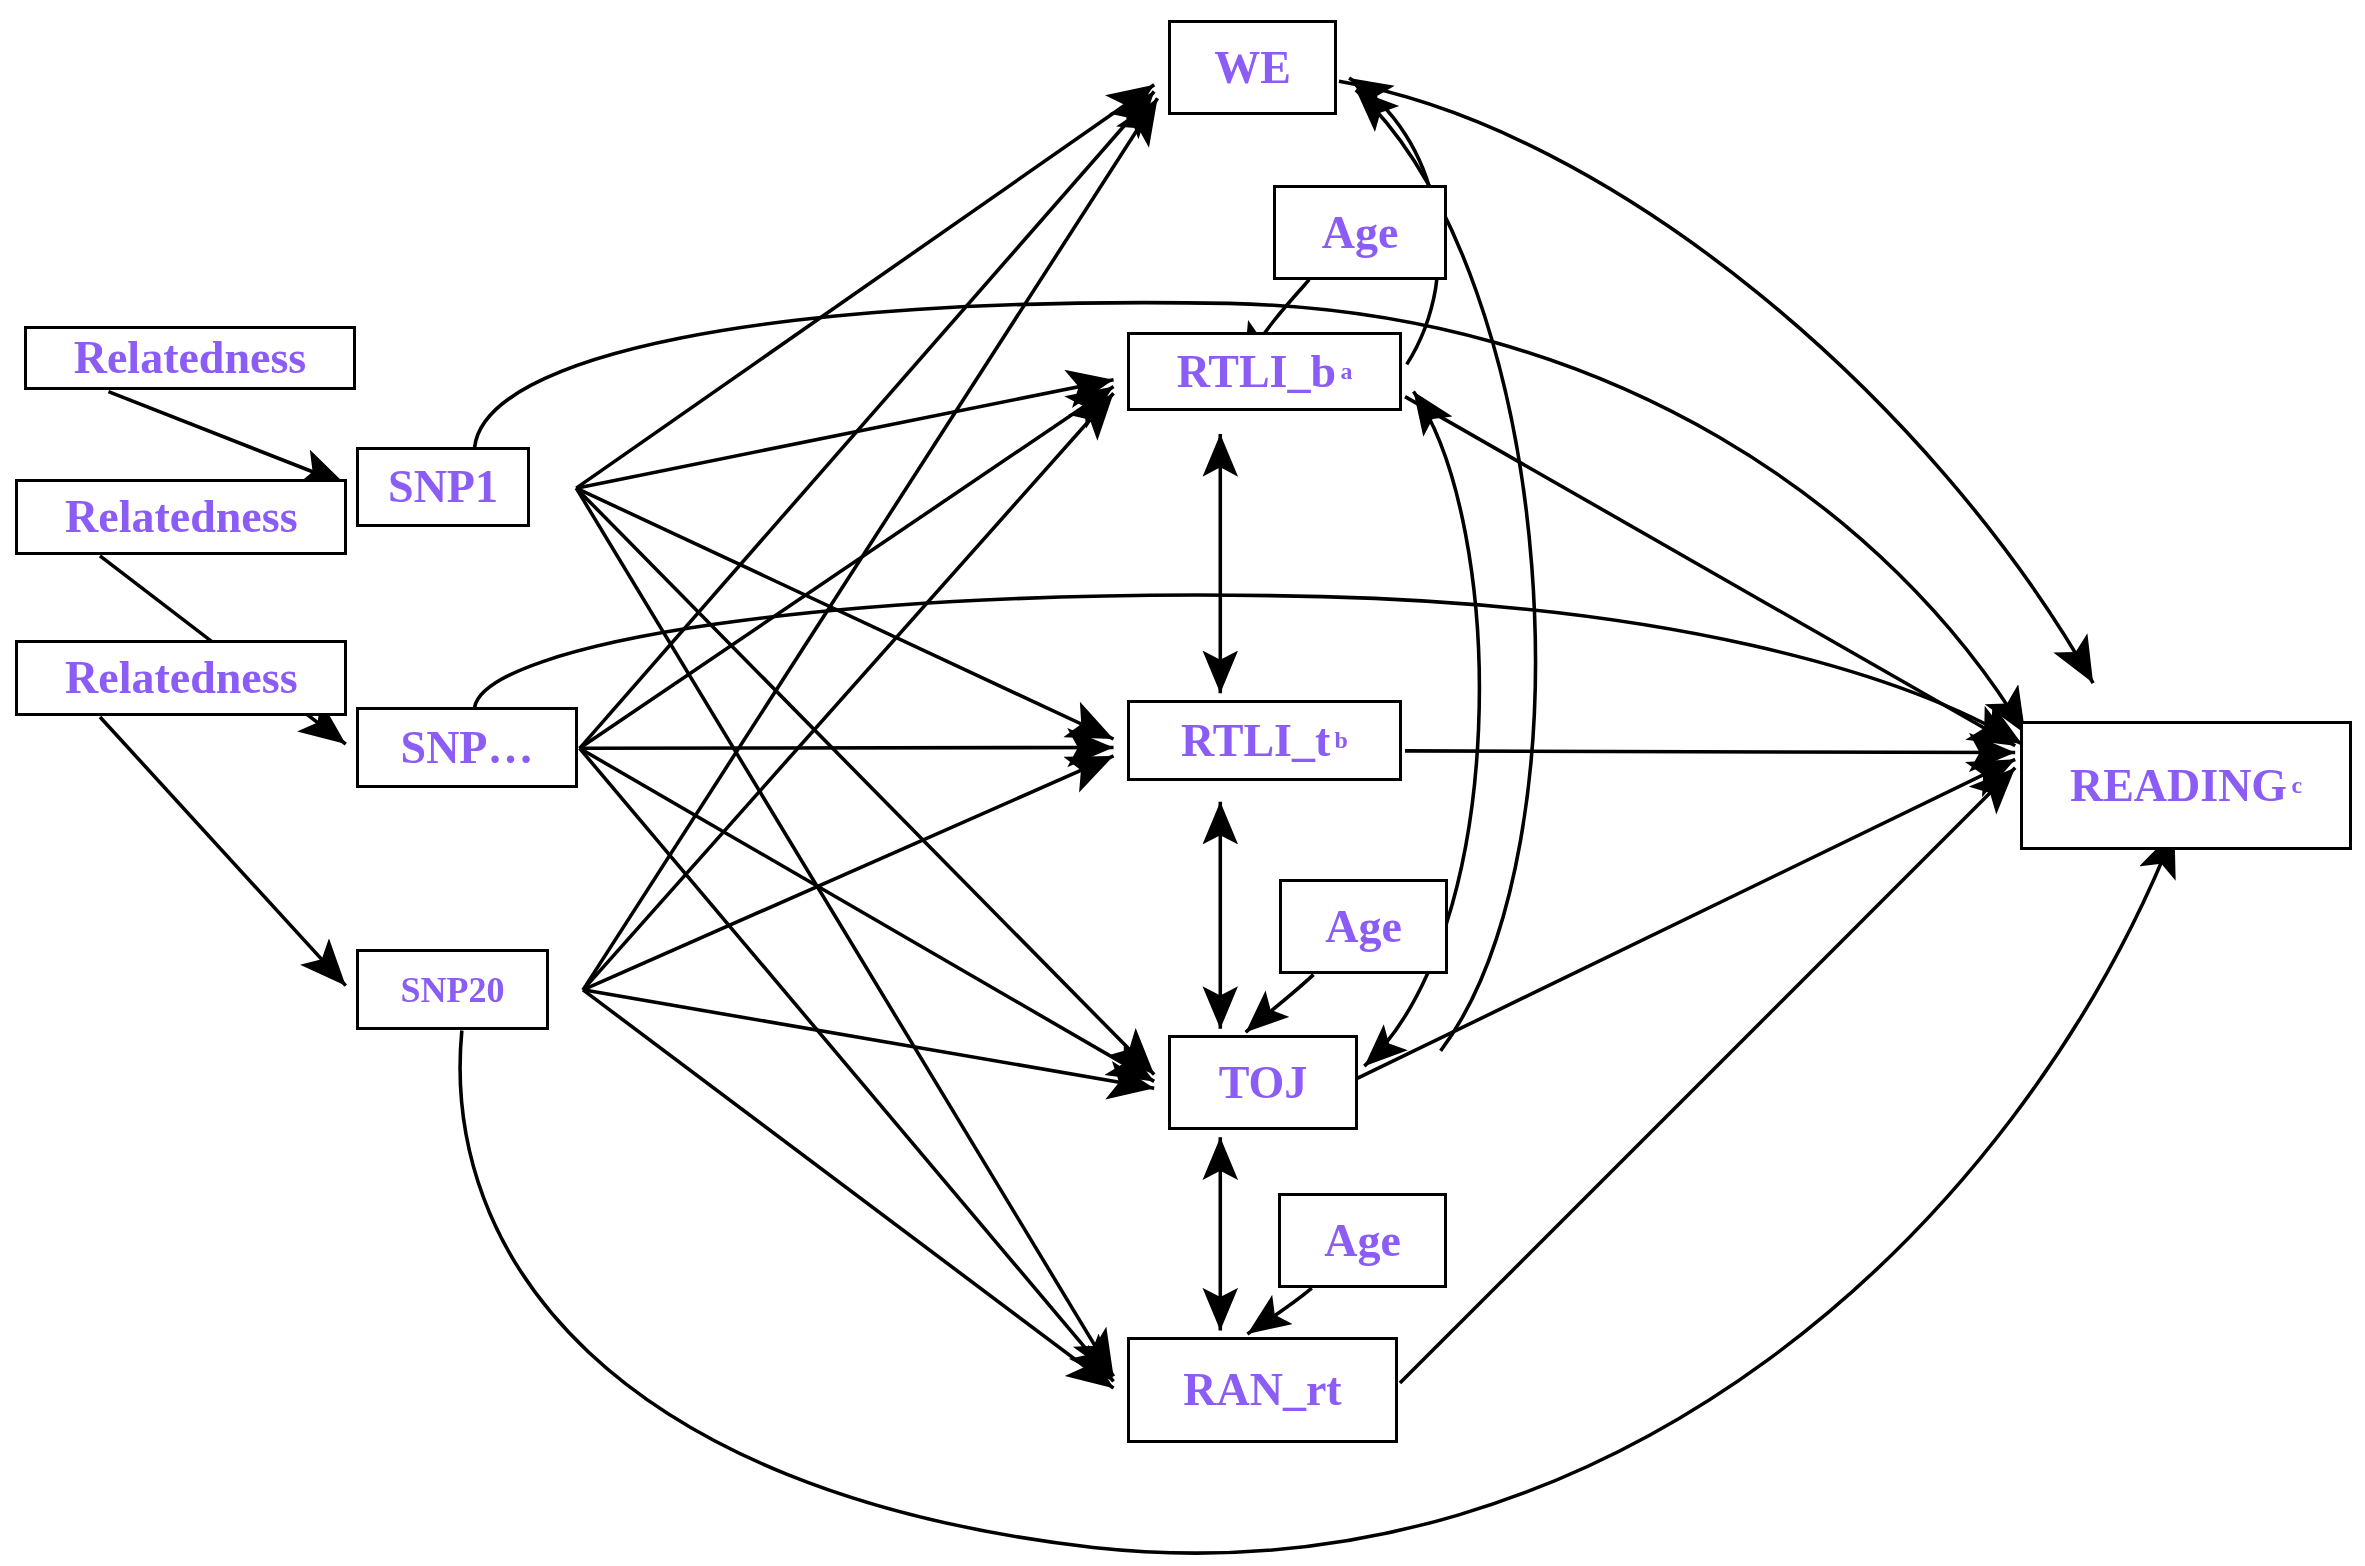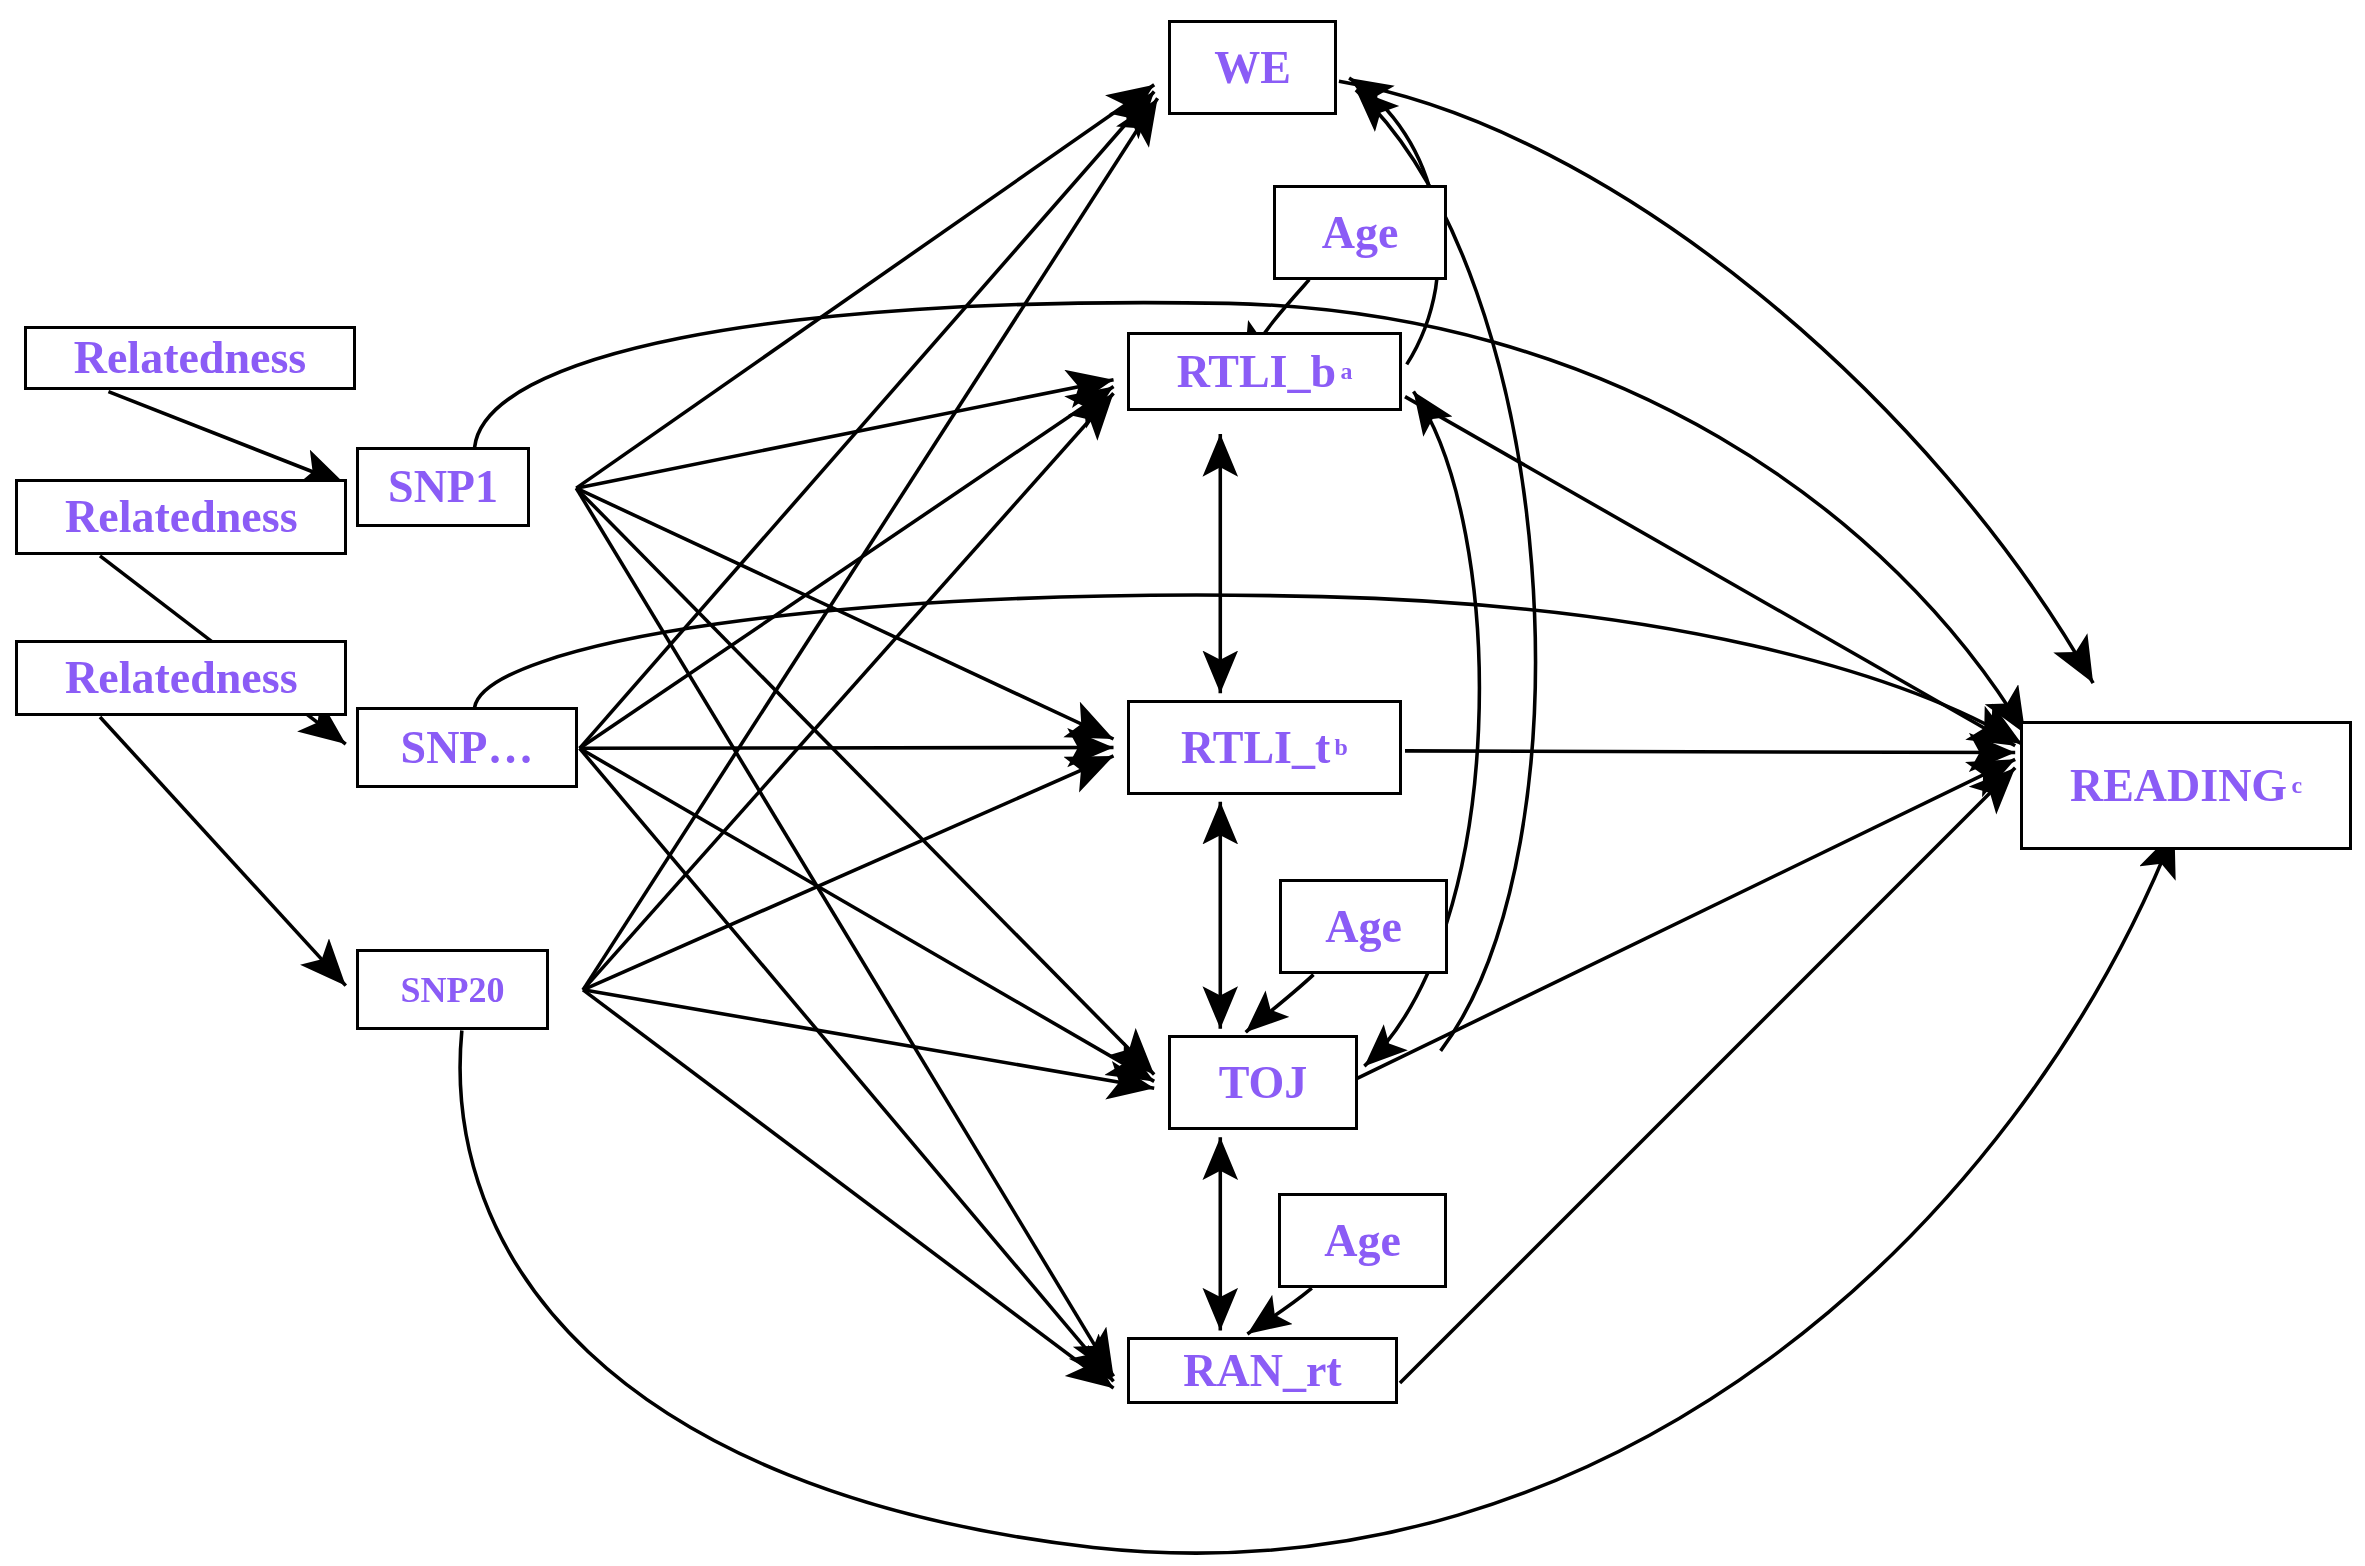--- a/index.html
+++ b/index.html
@@ -112,34 +112,34 @@
       <div class="node-box" style="left: 1168px; top: 20.3px; width: 169px; height: 95px; font-size: 46px;">
         <span class="node-label">WE</span>
       </div>
       <div class="node-box" style="left: 1273px; top: 185px; width: 174px; height: 95px; font-size: 46px;">
         <span class="node-label">Age</span>
       </div>
       <div class="node-box" style="left: 1127px; top: 332px; width: 275px; height: 79px; font-size: 46px;">
         <span class="node-label">RTLI_b</span>
         <span class="sup">a</span>
       </div>
-      <div class="node-box" style="left: 1127px; top: 700px; width: 275px; height: 95px; font-size: 46px;">
+      <div class="node-box" style="left: 1127px; top: 700px; width: 275px; height: 81px; font-size: 46px;">
         <span class="node-label">RTLI_t</span>
         <span class="sup">b</span>
       </div>
       <div class="node-box" style="left: 1279px; top: 879px; width: 169px; height: 95px; font-size: 46px;">
         <span class="node-label">Age</span>
       </div>
       <div class="node-box" style="left: 1168px; top: 1035px; width: 190px; height: 95px; font-size: 46px;">
         <span class="node-label">TOJ</span>
       </div>
       <div class="node-box" style="left: 1278px; top: 1193px; width: 169px; height: 95px; font-size: 46px;">
         <span class="node-label">Age</span>
       </div>
-      <div class="node-box" style="left: 1127px; top: 1337px; width: 271px; height: 67px; font-size: 46px;">
+      <div class="node-box" style="left: 1127px; top: 1337px; width: 271px; height: 106px; font-size: 46px;">
         <span class="node-label">RAN_rt</span>
       </div>
       <div class="node-box" style="left: 2020px; top: 721px; width: 332px; height: 129px; font-size: 46px;">
         <span class="node-label">READING</span>
         <span class="sup">c</span>
       </div>
     </div>
 
 </div>
 

